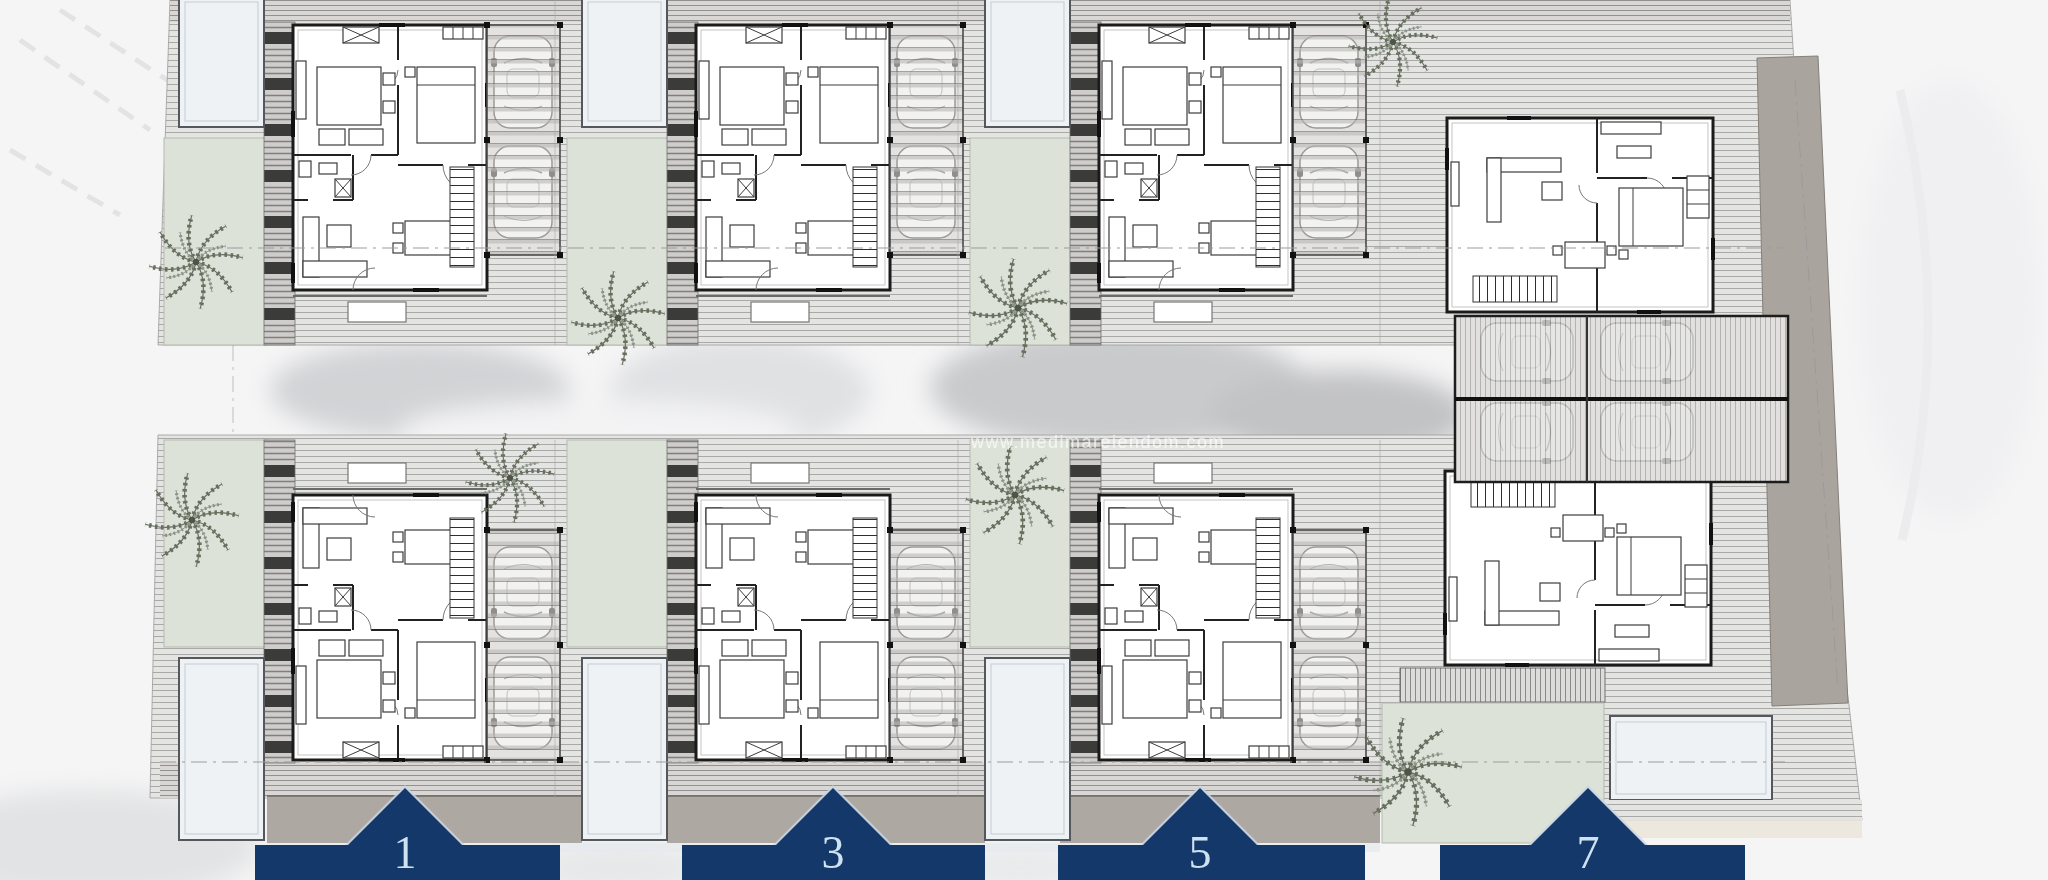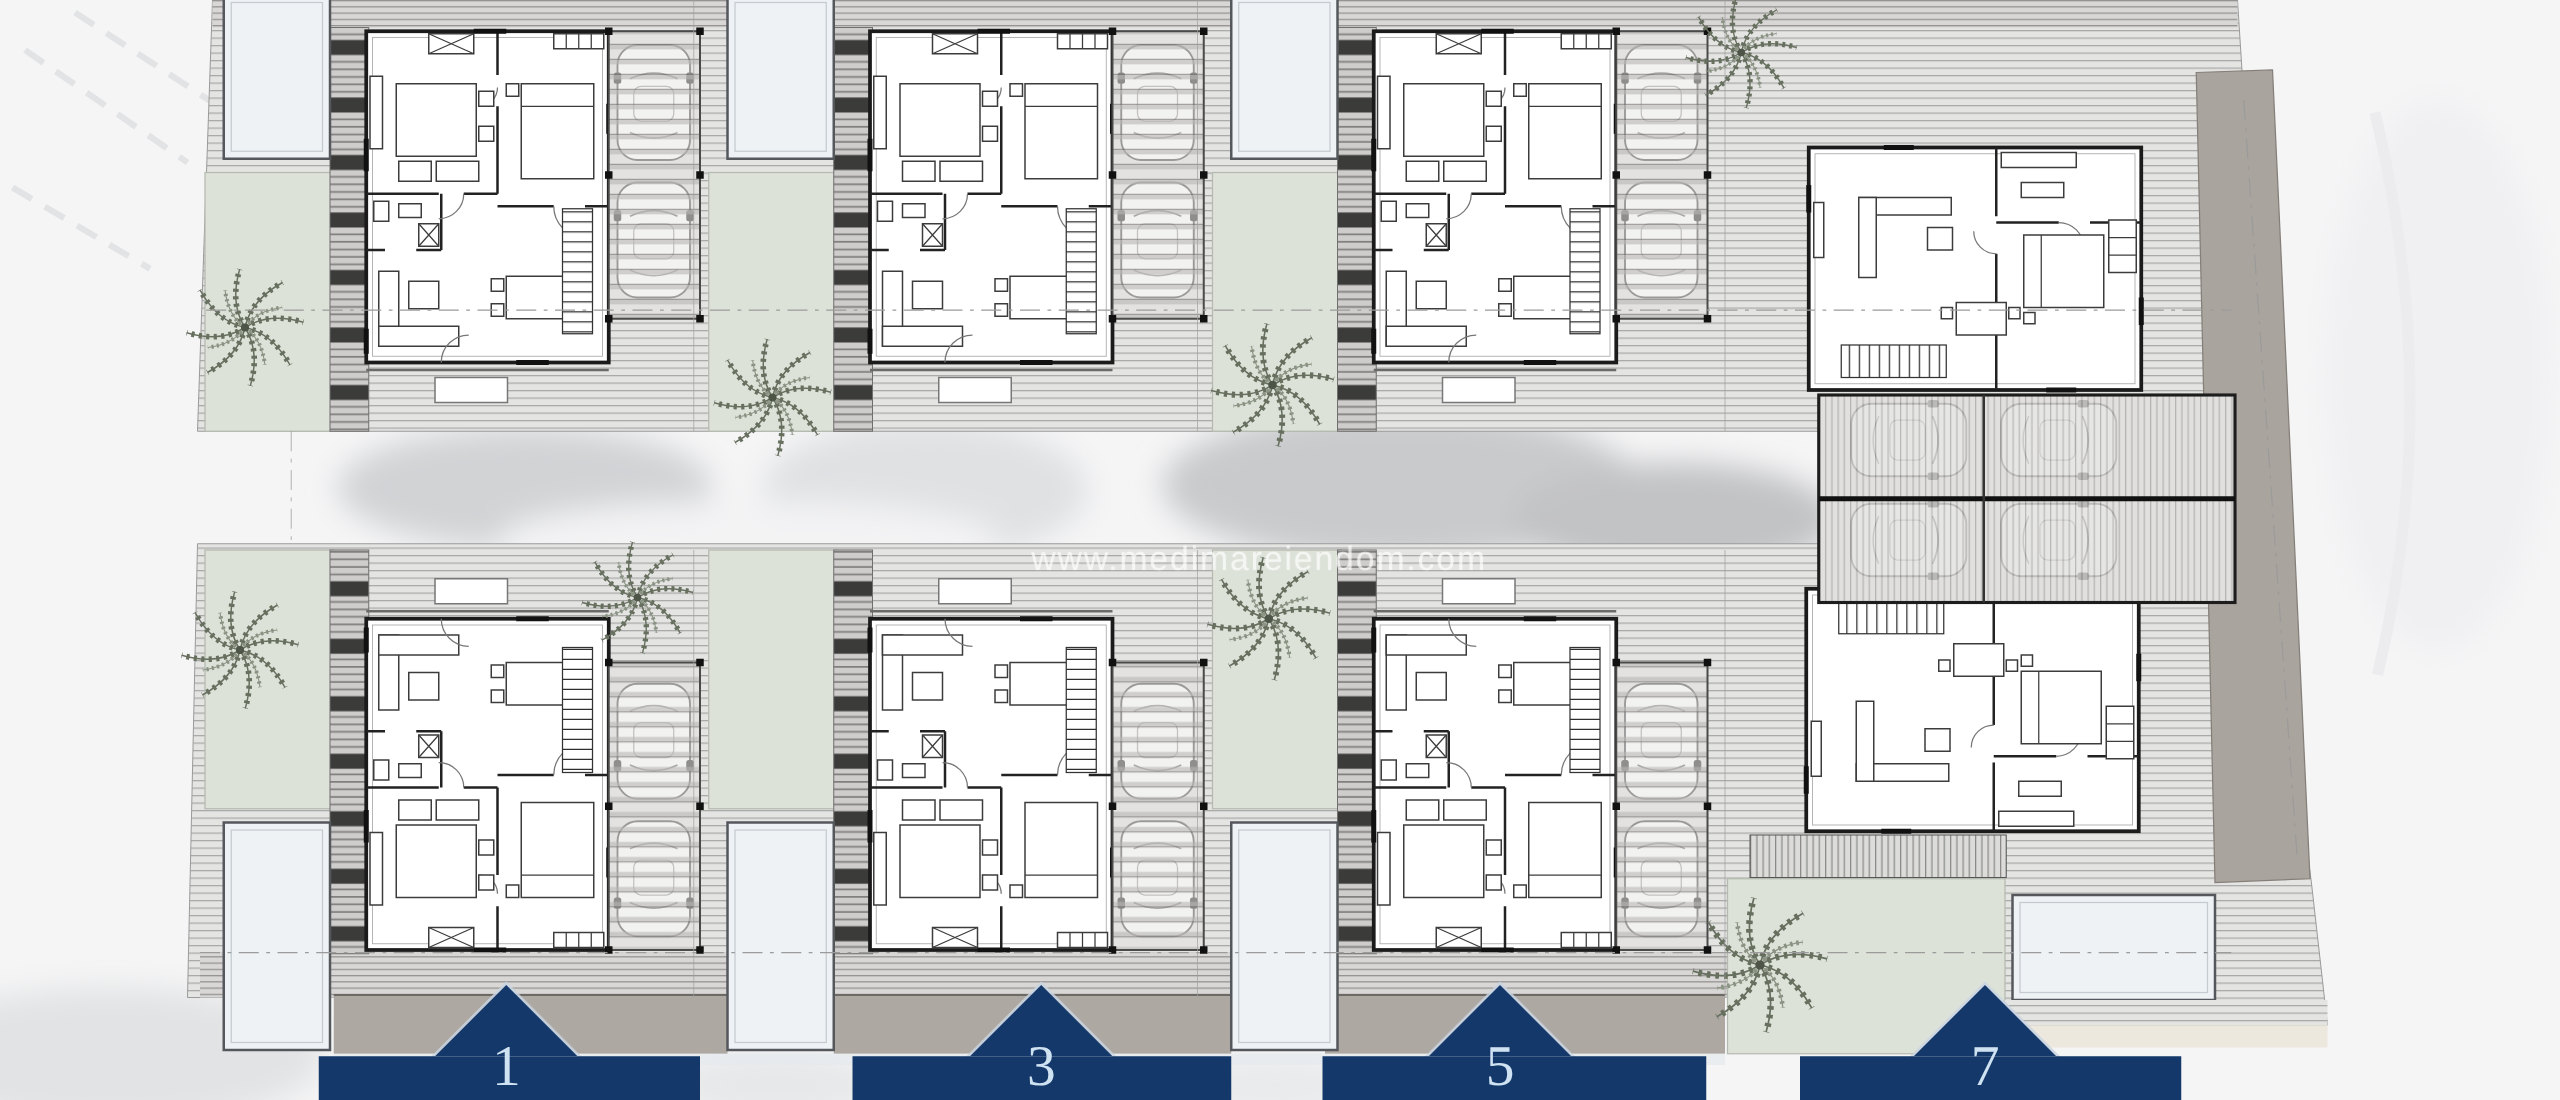--- a/index.html
+++ b/index.html
@@ -12,22 +12,22 @@
   .pool{fill:var(--pool,#eef2f4);stroke:#54585c;stroke-width:2;}
   .pool-inner{fill:none;stroke:#c3cbd0;stroke-width:1;}
   .wall{fill:#ffffff;stroke:#1b1b1b;stroke-width:3;}
   .iwall{fill:none;stroke:#222;stroke-width:2;}
   .furn{fill:#ffffff;stroke:#3c3c3c;stroke-width:1.2;}
   .furnl{fill:none;stroke:#3c3c3c;stroke-width:1;}
   .arc{fill:none;stroke:#777;stroke-width:1;}
   .dash{fill:none;stroke:#9b9b9b;stroke-width:1;stroke-dasharray:16 6 3 6;}
 
   
-  .watermark{position:absolute;left:825px;top:432px;width:400px;text-align:left;
-    font-size:27px;letter-spacing:1.5px;color:rgba(255,255,255,.62);
+  .watermark{position:absolute;left:825px;top:432px;width:400px;text-align:right;
+    font-size:18px;letter-spacing:1.5px;color:rgba(255,255,255,.62);
     font-family:"Liberation Sans",sans-serif;text-shadow:0 0 2px rgba(255,255,255,.25);}
 
   
   .banner{position:absolute;top:788px;height:92px;}
   .banner .tri-outer{position:absolute;top:-3px;width:122px;height:61px;
     background:#c9d5e2;opacity:.85;clip-path:polygon(50% 0,100% 100%,0 100%);}
   .banner .tri{position:absolute;top:0;width:114px;height:57px;
     background:var(--banner-navy,#14386a);clip-path:polygon(50% 0,100% 100%,0 100%);}
   .banner .bar{position:absolute;top:57px;left:0;width:100%;height:35px;
     background:var(--banner-navy,#14386a);}

